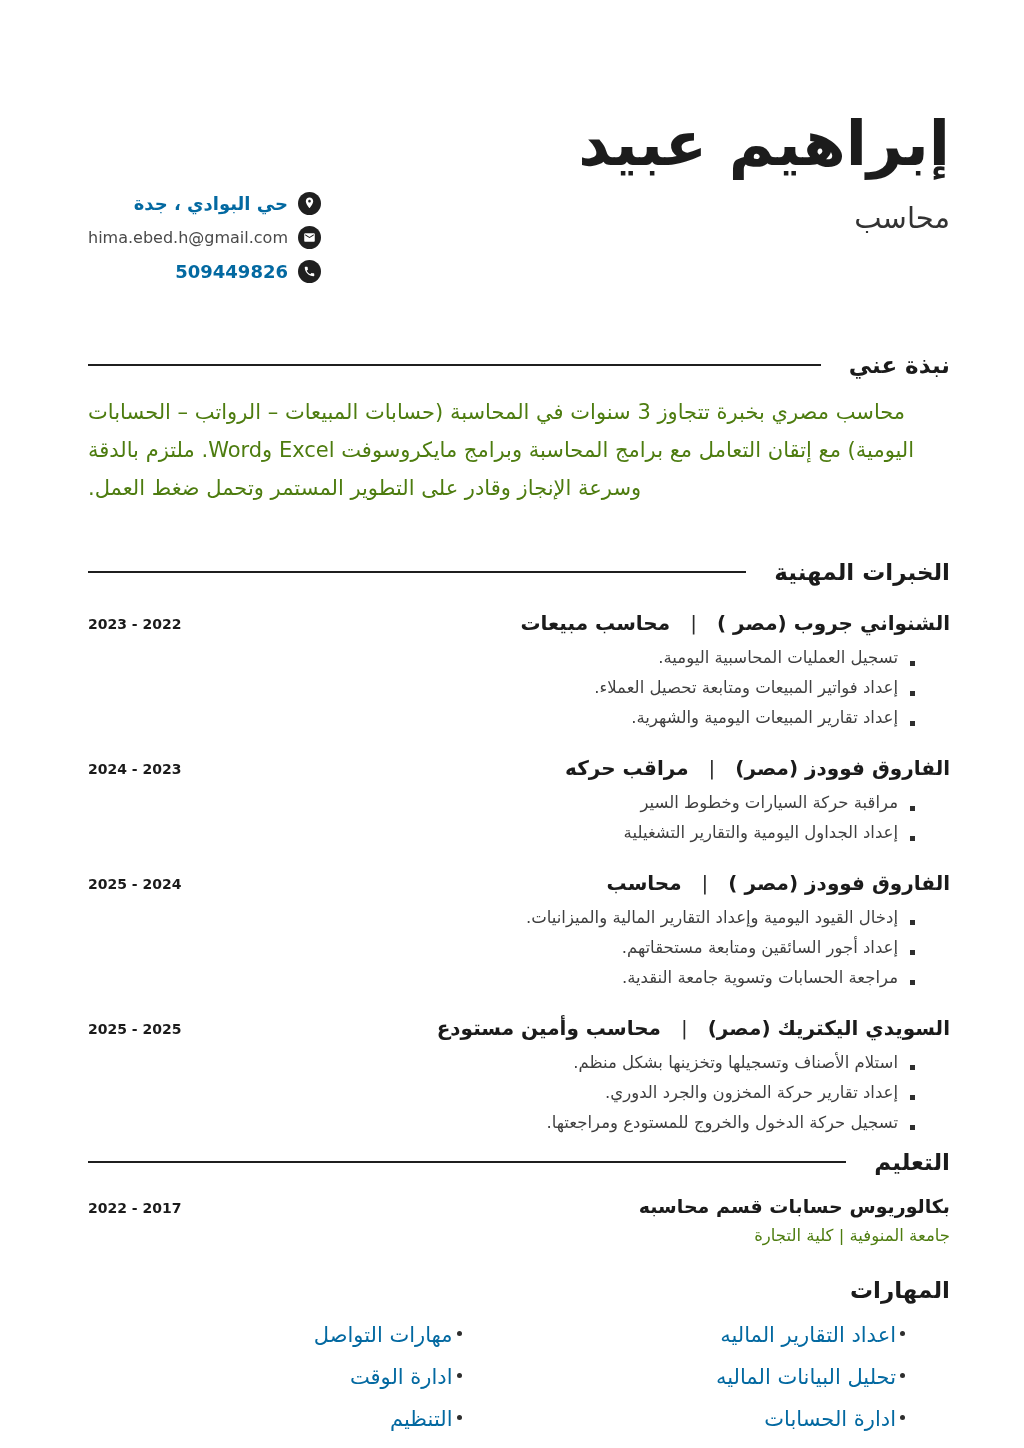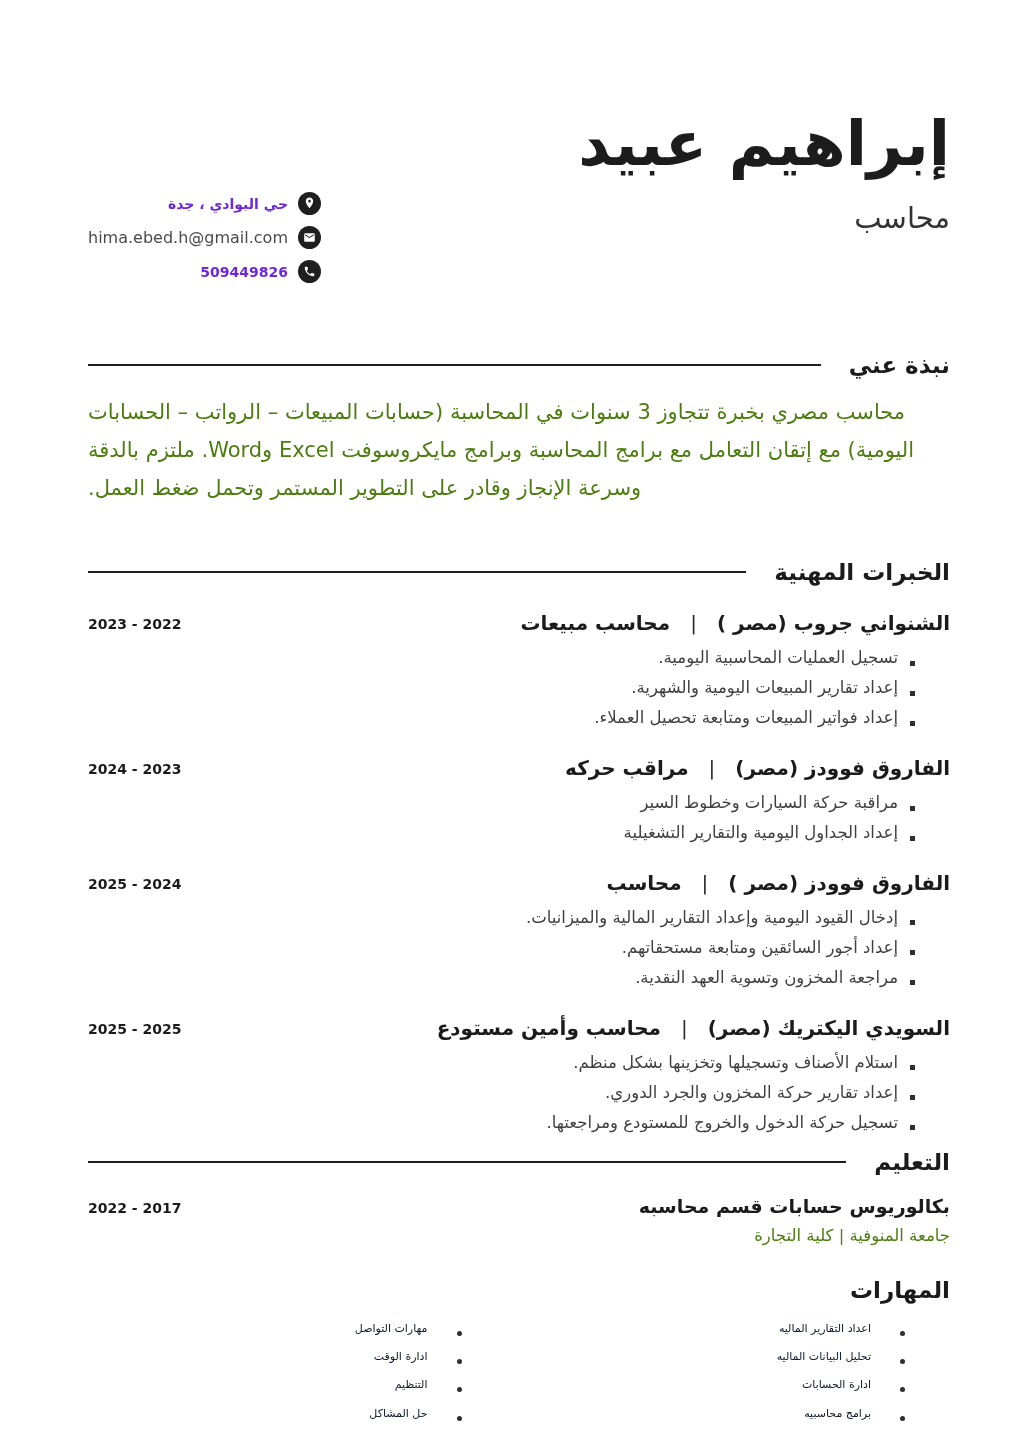--- a/index.html
+++ b/index.html
@@ -20,21 +20,21 @@
   .name-block h1 {
     margin: 0; font-size: 62px; line-height: 1.3; font-weight: 900;
     color: #1c1c1c; letter-spacing: -1px;
   }
   .candidate-title { margin-top: 16px; font-size: 29px; color: #333; font-weight: 400; }
 
   .contact { margin-top: 88px; }
   .contact-row { display: flex; align-items: center; gap: 10px; margin-bottom: 11px; }
   .cicon { width: 23px; height: 23px; flex: none; display: block; }
   .cicon svg { width: 23px; height: 23px; display: block; }
-  .ctext { font-size: 14px; font-weight: 700; color: #6d28d9; }
+  .ctext { font-size: 18px; font-weight: 700; color: #0369a1; }
   .ctext.email { font-weight: 400; color: #4a4a4a; font-size: 16px; }
 
   
   .sec-head { display: flex; align-items: center; gap: 28px; }
   .sec-head h2 { margin: 0; font-size: 23px; font-weight: 700; color: #1b1b1b; white-space: nowrap; }
   .rule { flex: 1; height: 2px; background: #1f1f1f; }
 
   .sec-about { margin-top: 0; }
   .about-text {
     margin: 16px 0 0 0; font-size: 21px; color: #4d7c0f;
@@ -56,21 +56,21 @@
   .edu-row { display: flex; justify-content: space-between; align-items: flex-start; margin-top: 20px; }
   .degree { font-size: 19px; font-weight: 700; color: #1b1b1b; }
   .school { margin-top: 9px; font-size: 16.5px; color: #4d7c0f; }
 
   .sec-skills { margin-top: 32px; }
   .skills-grid {
     display: grid; grid-template-columns: 1fr 1fr; column-gap: 70px;
     margin-top: 18px; padding-right: 45px;
   }
   .skill-col ul { list-style: none; margin: 0; padding: 0; }
-  .skill-col li { display: flex; gap: 29px; margin-bottom: 13px; font-size: 11px; color: #0f172a; line-height: 1.4; }
+  .skill-col li { display: flex; gap: 4px; margin-bottom: 13px; font-size: 21px; color: #0369a1; line-height: 1.4; }
 </style>
 </head>
 <body>
 
 <div class="page">
 
   <header class="top">
     <div class="name-block">
       <h1>إبراهيم عبيد</h1>
       <div class="candidate-title">محاسب</div>
@@ -136,26 +136,26 @@
         </div>
         <div class="dates">2023 - 2022</div>
       </div>
       <ul class="bullets">
         <li>
             <span class="sq"></span>
             <span>تسجيل العمليات المحاسبية اليومية.</span>
           </li>
         <li>
             <span class="sq"></span>
+            <span>إعداد فواتير المبيعات ومتابعة تحصيل العملاء.</span>
+          </li>
+        <li>
+            <span class="sq"></span>
             <span>إعداد تقارير المبيعات اليومية والشهرية.</span>
           </li>
-        <li>
-            <span class="sq"></span>
-            <span>إعداد فواتير المبيعات ومتابعة تحصيل العملاء.</span>
-          </li>
       </ul>
     </div>
 
     <div class="job">
       <div class="job-head">
         <div class="job-title">
           <span>الفاروق فوودز  (مصر)</span>
           <span class="job-sep">|</span>
           <span>مراقب حركه</span>
         </div>
@@ -186,21 +186,21 @@
         <li>
             <span class="sq"></span>
             <span>إدخال القيود اليومية وإعداد التقارير المالية والميزانيات.</span>
           </li>
         <li>
             <span class="sq"></span>
             <span>إعداد أجور السائقين ومتابعة مستحقاتهم.</span>
           </li>
         <li>
             <span class="sq"></span>
-            <span>مراجعة المخزون وتسوية العهد النقدية.</span>
+            <span>مراجعة الحسابات وتسوية جامعة النقدية.</span>
           </li>
       </ul>
     </div>
 
     <div class="job">
       <div class="job-head">
         <div class="job-title">
           <span>السويدي اليكتريك (مصر)</span>
           <span class="job-sep">|</span>
           <span>محاسب وأمين مستودع</span>

